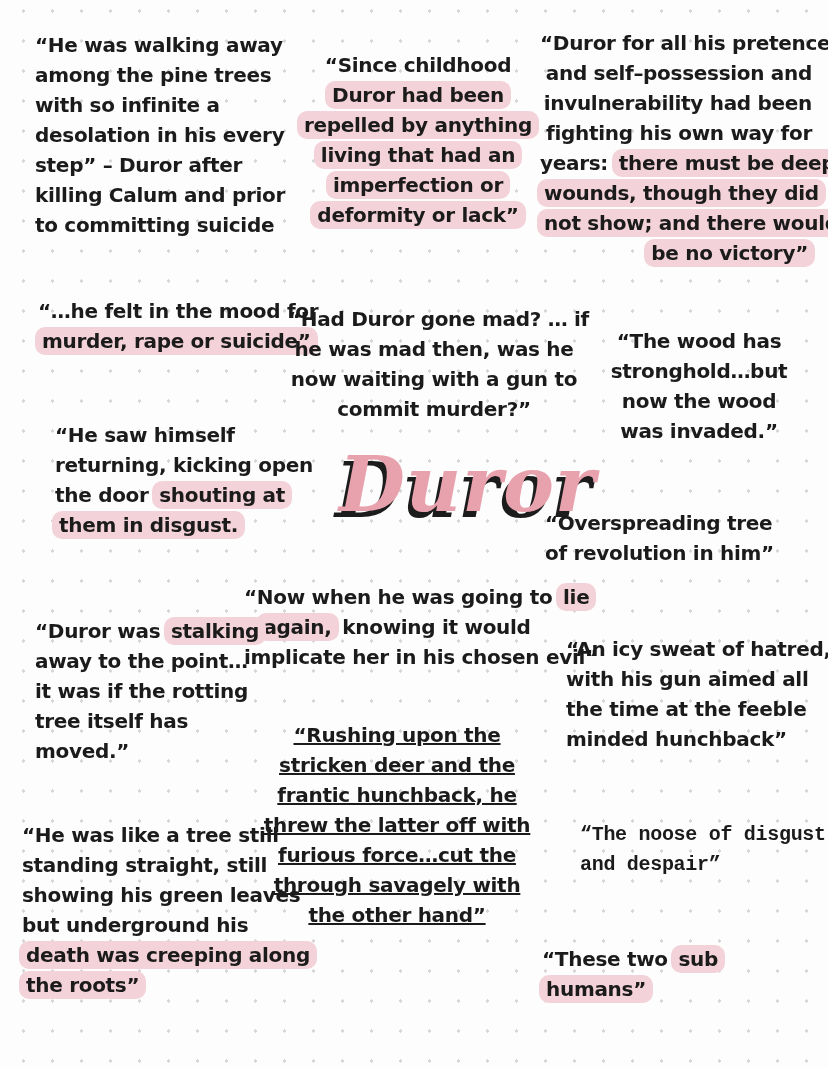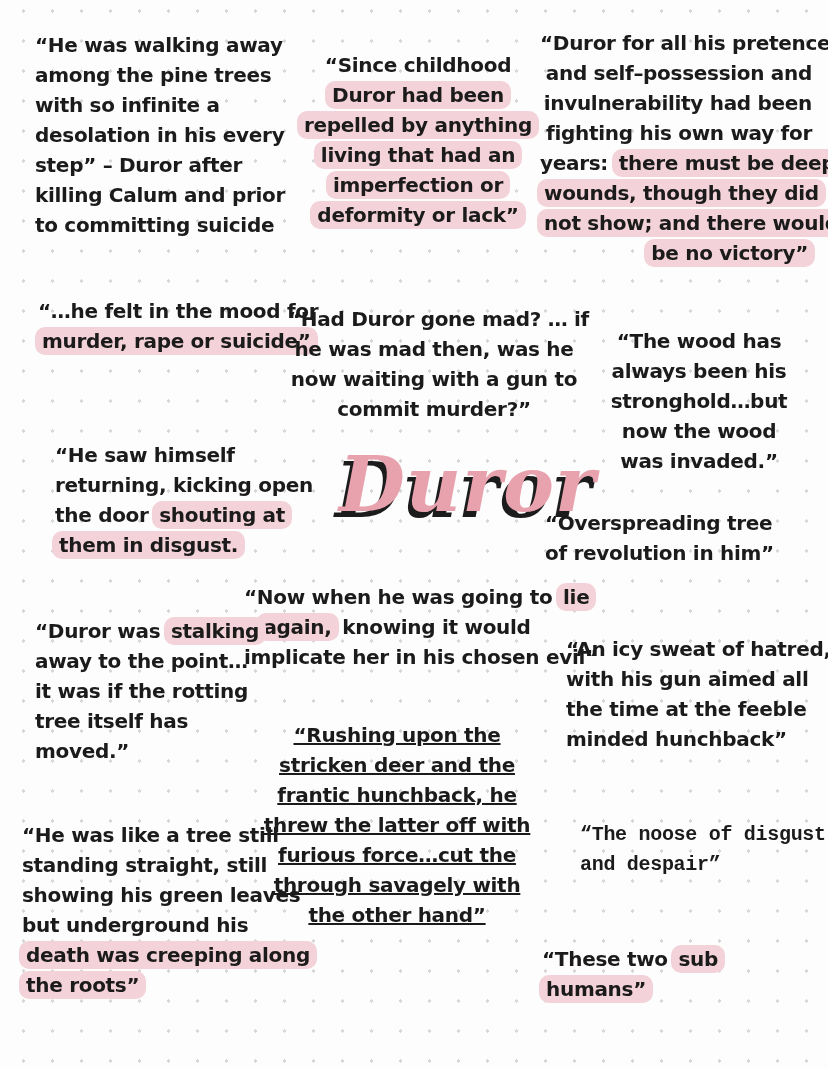--- a/index.html
+++ b/index.html
@@ -48,21 +48,21 @@
     text-shadow:-4px 6px 0 #1c1c1c;
     letter-spacing:1px;
   }
   
   .q0{left:35px;  top:30px;  width:240px;}
   .q1{left:290px; top:50px;  width:256px;}
   .q2{left:540px; top:28px;  width:272px;}
   .q3{left:38px;  top:296px; width:262px;}
   .q4{left:288px; top:304px; width:292px;}
   .q5{left:600px; top:326px; width:198px;}
-  .q6{left:55px;  top:440px; width:232px;}
+  .q6{left:55px;  top:420px; width:232px;}
   .q7{left:545px; top:508px; width:212px;}
   .q8{left:244px; top:582px; width:302px;}
   .q9{left:35px;  top:616px; width:222px;}
   .q10{left:566px;top:634px; width:252px;}
   .q11{left:256px;top:720px; width:282px;text-decoration:underline;}
   .q12{left:22px; top:820px; width:264px;}
   .q13{left:580px;top:820px; width:222px;font-family:Liberation Mono, monospace;}
   .q14{left:542px;top:944px; width:182px;}
 </style>
 </head>
@@ -102,21 +102,20 @@
       <div class="line"><span class="hl">murder, rape or suicide”</span></div>
     </div>
   <div class="quote q4 align-center">
       <div class="line"><span>“Had Duror gone mad? … if</span></div>
       <div class="line"><span>he was mad then, was he</span></div>
       <div class="line"><span>now waiting with a gun to</span></div>
       <div class="line"><span>commit murder?”</span></div>
     </div>
   <div class="quote q5 align-center">
       <div class="line"><span>“The wood has</span></div>
-      <div class="line"><span>always been his</span></div>
       <div class="line"><span>stronghold…but</span></div>
       <div class="line"><span>now the wood</span></div>
       <div class="line"><span>was invaded.”</span></div>
     </div>
   <div class="quote q6 align-left">
       <div class="line"><span>“He saw himself</span></div>
       <div class="line"><span>returning, kicking open</span></div>
       <div class="line"><span>the door </span><span class="hl">shouting at</span></div>
       <div class="line"><span class="hl">them in disgust.</span></div>
     </div>

